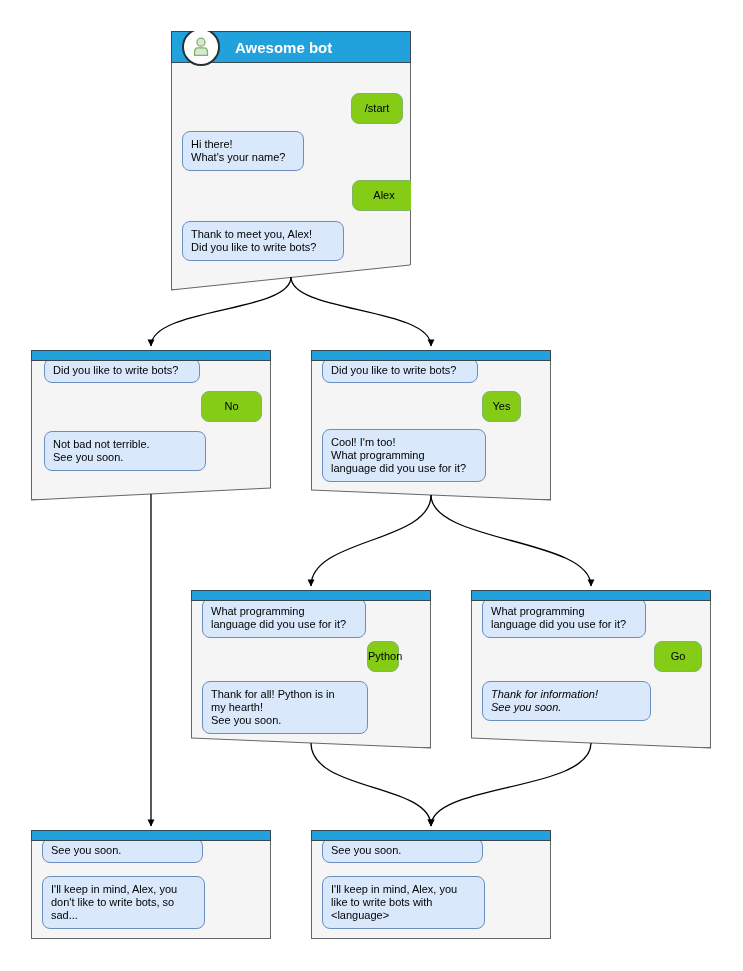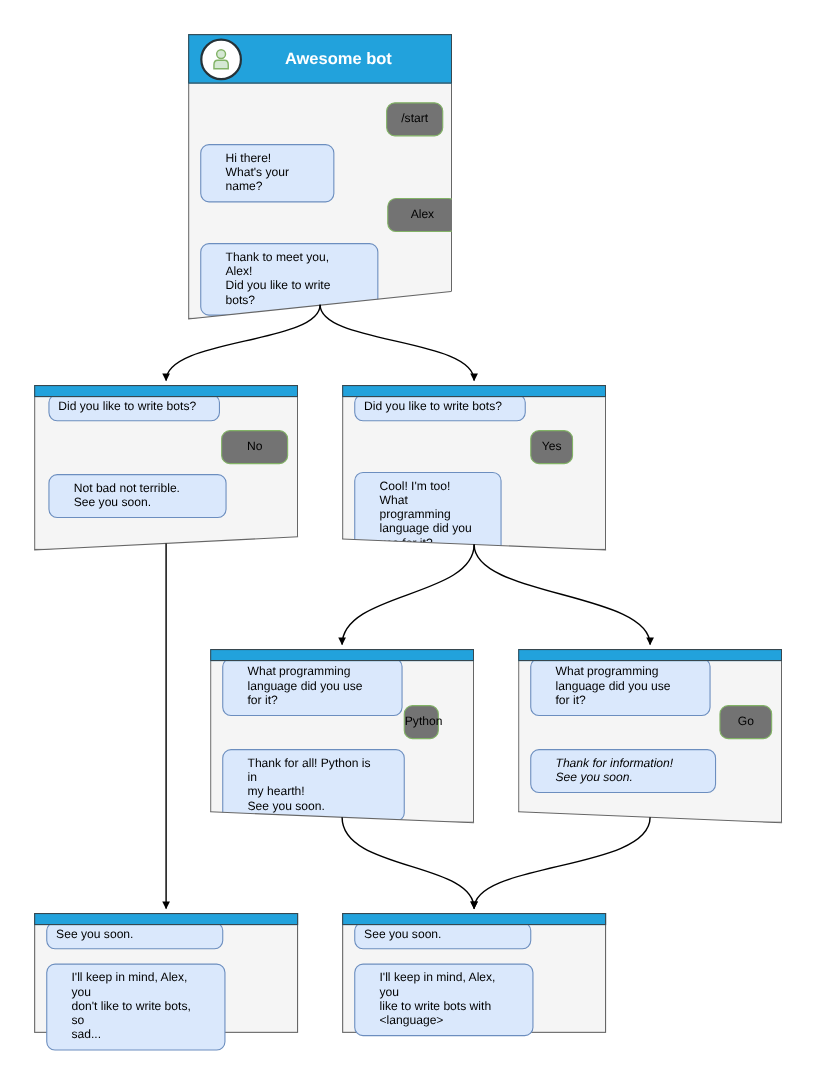--- a/index.html
+++ b/index.html
@@ -2,29 +2,29 @@
 <html><head>
 <meta charset="utf-8">
 <style>
   html,body{margin:0;padding:0;background:#ffffff;}
   .canvas{position:relative;width:743px;height:971px;background:#ffffff;overflow:hidden;
           font-family:"Liberation Sans", sans-serif;}
   .wires{position:absolute;left:0;top:0;z-index:6;pointer-events:none;}
   .node{position:absolute;box-sizing:border-box;background:#f5f5f5;border:1px solid #666666;}
   .hdr{position:absolute;left:-1px;top:-1px;right:-1px;box-sizing:border-box;
        background:#22a2dc;border:1px solid #37474f;z-index:3;}
-  .hdr.big{height:45px;display:flex;align-items:center;gap:24px;}
+  .hdr.big{height:32px;display:flex;align-items:center;}
   .hdr.thin{height:11px;}
   .avatar{width:38px;height:38px;border-radius:50%;background:#ffffff;border:2px solid #263238;
           margin-left:10px;display:flex;align-items:center;justify-content:center;box-sizing:border-box;}
   .title{color:#ffffff;font-size:15px;font-weight:bold;margin-left:15px;}
   .bubble{position:absolute;z-index:1;box-sizing:border-box;border-radius:8px;
           font-size:11px;line-height:13px;color:#000;white-space:pre-line;}
-  .bot-b{background:#dae8fc;border:1px solid #6c8ebf;text-align:left;padding:6px 22px;}
-  .user-b{background:#737373;border:1px solid #82b366;text-align:center;padding:8px 0;}
+  .bot-b{background:#dae8fc;border:1px solid #6c8ebf;text-align:left;padding:6px 8px;}
+  .user-b{background:#84cc16;border:1px solid #82b366;text-align:center;padding:8px 0;}
   .q{padding:5px 8px;}
 </style>
 </head>
 <body>
 
 <div class="canvas">
 
   <div class="node" style="left:171px;top:31px;width:240px;height:259px;
               clip-path:polygon(0 0,100% 0,100% 234px,0 259px);">
     <div class="hdr big">
@@ -51,21 +51,21 @@
     <div class="bubble user-b" style="left:169px;top:40px;width:61px;">No</div>
     <div class="bubble bot-b" style="left:12px;top:80px;width:162px;">Not bad not terrible.
 See you soon.</div>
   </div>
 
   <div class="node" style="left:311px;top:350px;width:240px;height:150px;
               clip-path:polygon(0 0,100% 0,100% 150px,0 140px);">
     <div class="hdr thin"></div>
     <div class="bubble bot-b q" style="left:10px;top:7px;width:156px;">Did you like to write bots?</div>
     <div class="bubble user-b" style="left:170px;top:40px;width:39px;">Yes</div>
-    <div class="bubble bot-b" style="left:10px;top:78px;width:134px;">Cool! I'm too!
+    <div class="bubble bot-b" style="left:10px;top:78px;width:164px;">Cool! I'm too!
 What programming
 language did you use for it?</div>
   </div>
 
   <div class="node" style="left:191px;top:590px;width:240px;height:158px;
               clip-path:polygon(0 0,100% 0,100% 158px,0 148px);">
     <div class="hdr thin"></div>
     <div class="bubble bot-b" style="left:10px;top:7px;width:164px;">What programming
 language did you use for it?</div>
     <div class="bubble user-b" style="left:175px;top:50px;width:32px;">Python</div>

